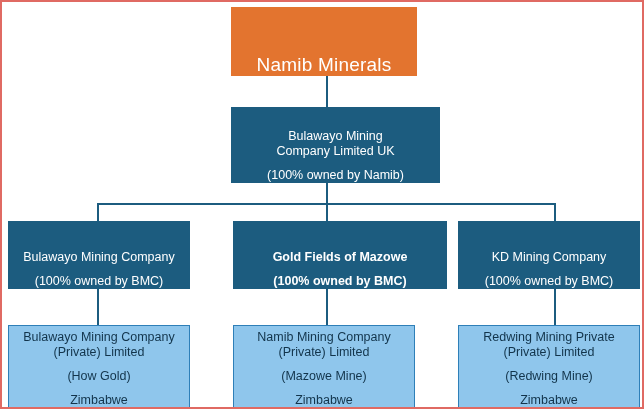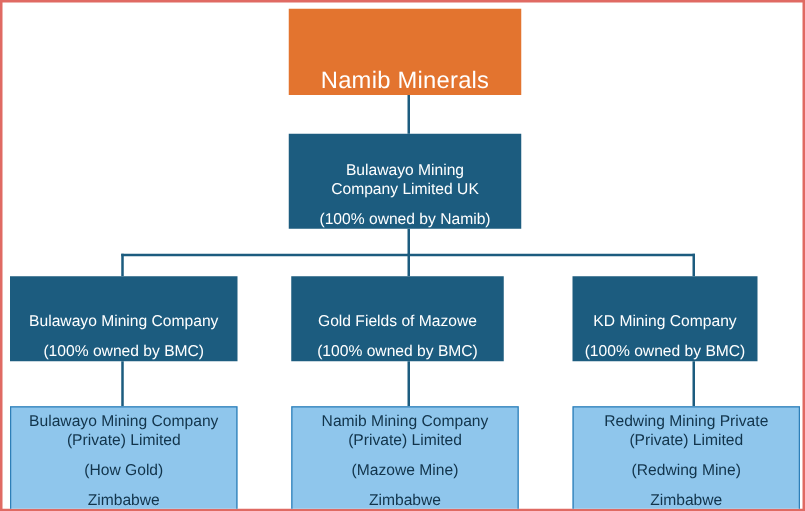--- a/index.html
+++ b/index.html
@@ -97,37 +97,37 @@
   <div class="conn conn-v" style="left:552px; top:201px; height:18px;"></div>
 
   <div class="conn conn-v" style="left:95px; top:287px; height:36px;"></div>
   <div class="conn conn-v" style="left:324px; top:287px; height:36px;"></div>
   <div class="conn conn-v" style="left:552px; top:287px; height:36px;"></div>
 
   <div class="node node-root" style="left:229px; top:5px; width:186px; height:69px;">
     <span class="line-main">Namib Minerals</span>
   </div>
 
-  <div class="node node-dark" style="left:229px; top:105px; width:186px; height:76px;">
+  <div class="node node-dark" style="left:229px; top:105px; width:209px; height:76px;">
     <span class="line-main">Bulawayo Mining</span>
     <span class="line-main">Company Limited UK</span>
     <span class="line-sub">(100% owned by Namib)</span>
   </div>
 
   <div class="node node-dark" style="left:6px; top:219px; width:182px; height:68px;">
     <span class="line-main">Bulawayo Mining Company</span>
     <span class="line-sub">(100% owned by BMC)</span>
   </div>
 
-  <div class="node node-dark" style="left:231px; top:219px; width:170px; height:68px;">
+  <div class="node node-dark" style="left:231px; top:219px; width:214px; height:68px;font-weight:bold;">
     <span class="line-main">Gold Fields of Mazowe</span>
     <span class="line-sub">(100% owned by BMC)</span>
   </div>
 
-  <div class="node node-dark" style="left:456px; top:219px; width:148px; height:68px;">
+  <div class="node node-dark" style="left:456px; top:219px; width:182px; height:68px;">
     <span class="line-main">KD Mining Company</span>
     <span class="line-sub">(100% owned by BMC)</span>
   </div>
 
   <div class="node node-light" style="left:6px; top:323px; width:182px; height:84px;">
     <span class="line-main">Bulawayo Mining Company</span>
     <span class="line-main">(Private) Limited</span>
     <span class="line-sub">(How Gold)</span>
     <span class="line-sub2">Zimbabwe</span>
   </div>

